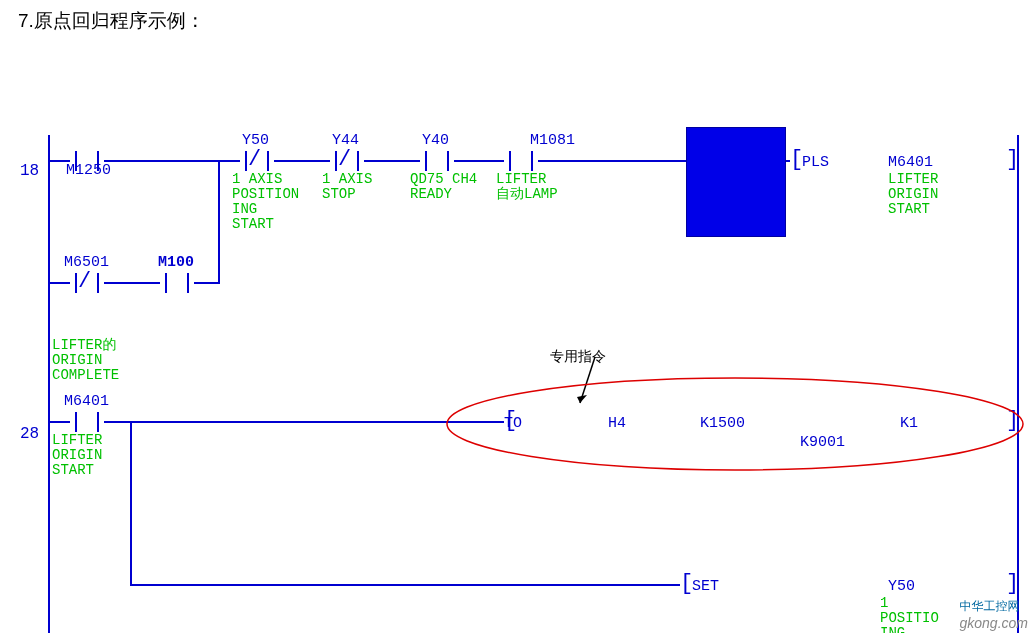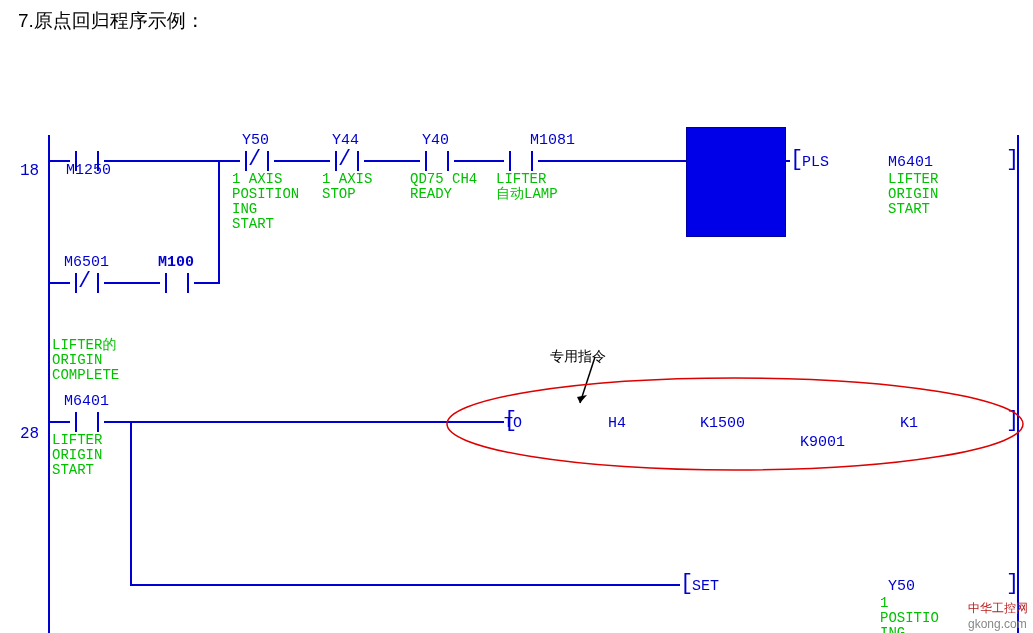--- a/index.html
+++ b/index.html
@@ -104,22 +104,22 @@
     .ellipse-svg {
       position: absolute;
     }
     .watermark {
       position: absolute;
       right: 5px;
       bottom: 2px;
       font-size: 12px;
       color: #999;
     }
-    .watermark .cn { color: #b91c1c; font-size: 12px;}
-    .watermark .en { color: #888; font-size: 12px;}
+    .watermark .cn { color: #0369a1; font-size: 12px;}
+    .watermark .en { color: #888; font-size: 14px; font-style: italic;}
   </style>
 </head>
 <body>
 
 <div class="title">7.原点回归程序示例：</div>
 
 <div class="diagram">
   <div class="left-rail"></div>
   <div class="right-rail"></div>
 

